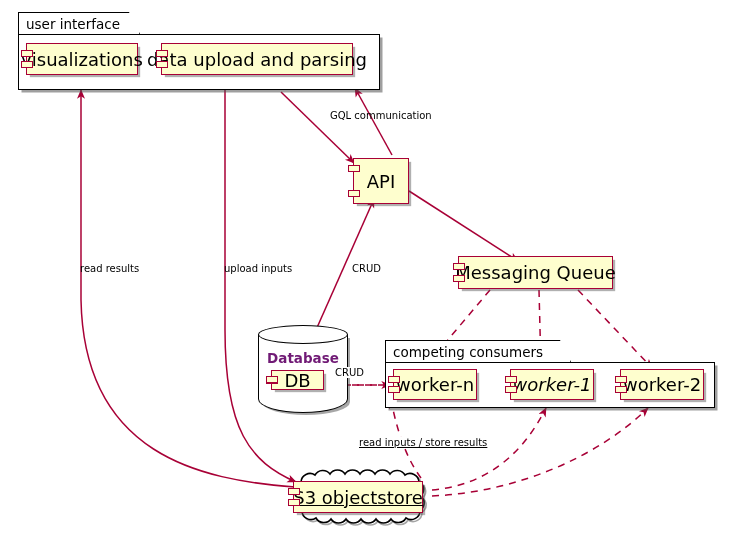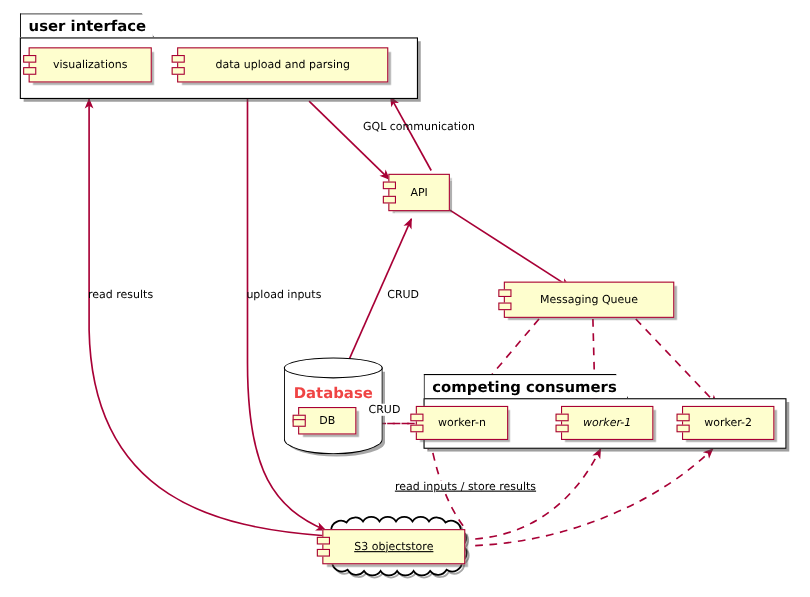--- a/index.html
+++ b/index.html
@@ -43,36 +43,36 @@
     left: 0;
     top: 0;
     box-sizing: border-box;
     border: 1.6px solid #000000;
     border-bottom: none;
     background: #FFFFFF;
     height: 22px;
     display: flex;
     align-items: center;
     padding: 0 16px 0 7px;
-    font-weight: bold;
+    font-weight: normal;
     font-size: 13.5px;
     color: #000000;
     white-space: nowrap;
     clip-path: polygon(0 0, calc(100% - 11px) 0, 100% 100%, 0 100%);
   }
   
   .comp {
     position: absolute;
     box-sizing: border-box;
     background: #FEFECE;
     border: 1.6px solid #A80036;
     display: flex;
     align-items: center;
     justify-content: center;
-    font-size: 10px;
+    font-size: 18px;
     color: #000000;
     white-space: nowrap;
     box-shadow: 3px 3px 1px -1px rgba(80,80,80,0.45);
     z-index: 4;
   }
   .comp .port {
     position: absolute;
     left: -6px;
     width: 12px;
     height: 7px;
@@ -112,21 +112,21 @@
     box-sizing: border-box;
   }
   .db-cyl .cyl-label {
     position: absolute;
     left: 0;
     right: 0;
     top: 25px;
     text-align: center;
     font-weight: bold;
     font-size: 13.5px;
-    color: #ef4444;
+    color: #701a75;
   }
   
   .cloud {
     position: absolute;
     z-index: 2;
   }
   
   .elabel {
     position: absolute;
     font-size: 10px;
@@ -194,40 +194,40 @@
     <span class="port p2"></span>
     <span>visualizations</span>
   </div>
 
   <div class="comp" style="left:161px; top:43px; width:192px; height:32px;">
     <span class="port p1"></span>
     <span class="port p2"></span>
     <span>data upload and parsing</span>
   </div>
 
-  <div class="comp" style="left:353px; top:158px; width:56px; height:34px;">
+  <div class="comp" style="left:353px; top:158px; width:56px; height:46px;">
     <span class="port p1"></span>
     <span class="port p2"></span>
     <span>API</span>
   </div>
 
   <div class="comp" style="left:458px; top:256px; width:155px; height:33px;">
     <span class="port p1"></span>
     <span class="port p2"></span>
     <span>Messaging Queue</span>
   </div>
 
   <div class="pkg" style="left:385px; top:340px; width:330px; height:68px;">
     <div class="pkg-tab" style="width:186px;text-align:right;">
       <span>competing consumers</span>
     </div>
     <div class="pkg-body" style="top:22px; width:330px; height:46px;"></div>
   </div>
 
-  <div class="comp" style="left:378px; top:369px; width:84px; height:31px;">
+  <div class="comp" style="left:393px; top:369px; width:84px; height:31px;">
     <span class="port p1"></span>
     <span class="port p2"></span>
     <span>worker-n</span>
   </div>
 
   <div class="comp" style="left:510px; top:369px; width:84px; height:31px;font-style:italic;">
     <span class="port p1"></span>
     <span class="port p2"></span>
     <span>worker-1</span>
   </div>
@@ -237,21 +237,21 @@
     <span class="port p2"></span>
     <span>worker-2</span>
   </div>
 
   <div class="db-cyl" style="left:258px; top:325px; width:90px; height:88px;">
     <div class="cyl-body"></div>
     <div class="cyl-top"></div>
     <div class="cyl-label">Database</div>
   </div>
 
-  <div class="comp" style="left:271px; top:370px; width:53px; height:25px;justify-content:center;">
+  <div class="comp" style="left:271px; top:370px; width:53px; height:20px;justify-content:center;">
     <span class="port p1"></span>
     <span class="port p2"></span>
     <span>DB</span>
   </div>
 
   <div class="cloud" style="left:278px; top:466px; width:170px; height:62px;">
     <svg width="170" height="62" viewBox="0 0 170 62">
       <path d="M22,44
                a8,8 0 0 1 0,-14 a8,8 0 0 1 1,-14 a9,9 0 0 1 14,-7
                a9,9 0 0 1 15,-1 a9,9 0 0 1 15,0 a9,9 0 0 1 15,0

